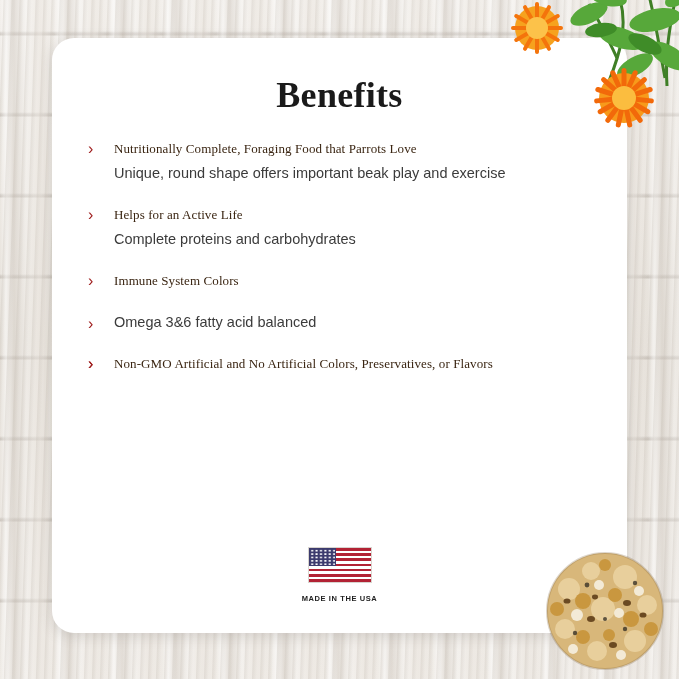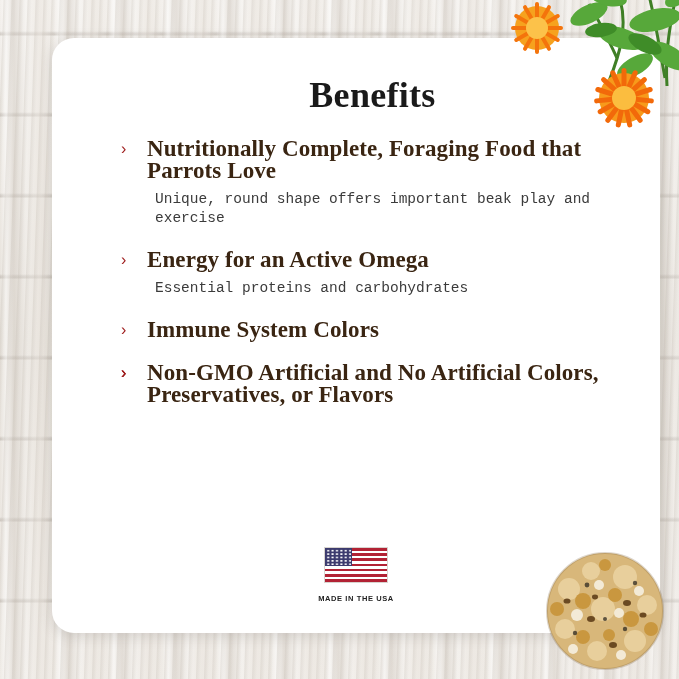--- a/index.html
+++ b/index.html
@@ -55,21 +55,20 @@
   .card {
     position: absolute;
     left: 52px;
     top: 38px;
     width: 575px;
     height: 595px;
     background: #ffffff;
     border-radius: 22px;
     box-shadow: 0 3px 14px rgba(90, 85, 80, 0.18);
     z-index: 3;
-    padding-left: 33px;
   }
 
   .card-title {
     text-align: center;
     font-family: "Liberation Serif", serif;
     font-weight: bold;
     font-size: 36px;
     color: #1a1a1a;
     letter-spacing: 0.3px;
     margin: 36px 0 22px 0;
@@ -90,29 +89,29 @@
     left: 6px;
     top: 2px;
     color: #9e1b1b;
     font-size: 16px;
     line-height: 18px;
     font-family: "Liberation Sans", sans-serif;
   }
   .benefit h3 {
     margin: 0 0 4px 0;
     font-family: "Liberation Serif", serif;
-    font-weight: bold;
-    font-size: 23px;
+    font-weight: normal;
+    font-size: 13px;
     line-height: 22px;
     color: #3a2512;
     letter-spacing: 0.1px;
   }
   .benefit p {
-    margin: 8px;
-    font-family: Liberation Mono, monospace;
+    margin: 0;
+    font-family: Liberation Sans, sans-serif;
     font-size: 14.5px;
     line-height: 19px;
     color: #3b3b3b;
   }
 
   
   .flag-wrap {
     position: absolute;
     left: 0;
     right: 0;
@@ -310,29 +309,30 @@
     <h1 class="card-title">Benefits</h1>
 
     <ul class="benefits">
       <li class="benefit">
         <span class="chev">›</span>
         <h3>Nutritionally Complete, Foraging Food that Parrots Love</h3>
         <p>Unique, round shape offers important beak play and exercise</p>
       </li>
       <li class="benefit">
         <span class="chev">›</span>
-        <h3>Energy for an Active Omega</h3>
-        <p>Essential proteins and carbohydrates</p>
+        <h3>Helps for an Active Life</h3>
+        <p>Complete proteins and carbohydrates</p>
       </li>
       <li class="benefit">
         <span class="chev">›</span>
         <h3>Immune System Colors</h3>
       </li>
       <li class="benefit">
         <span class="chev">›</span>
+        <p>Omega 3&amp;6 fatty acid balanced</p>
       </li>
       <li class="benefit">
         <span class="chev">›</span>
       </li>
       <li class="benefit">
         <span class="chev">›</span>
         <h3>Non-GMO Artificial and No Artificial Colors, Preservatives, or Flavors</h3>
 
       </li>
     </ul>

